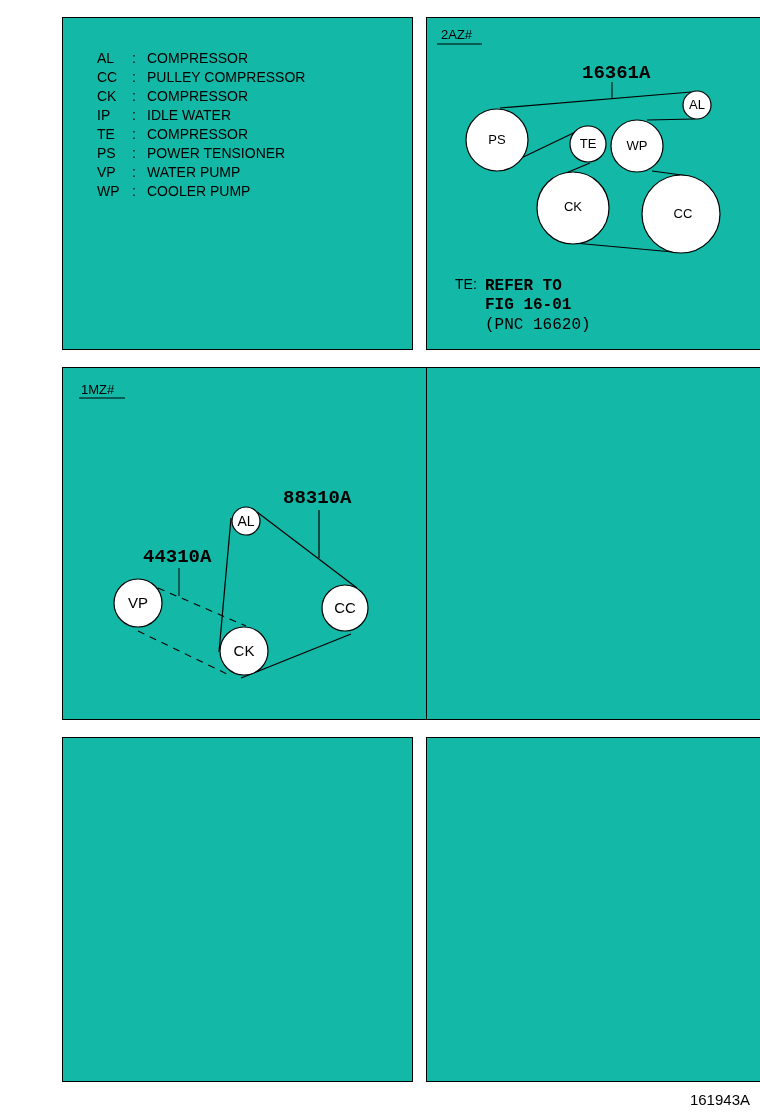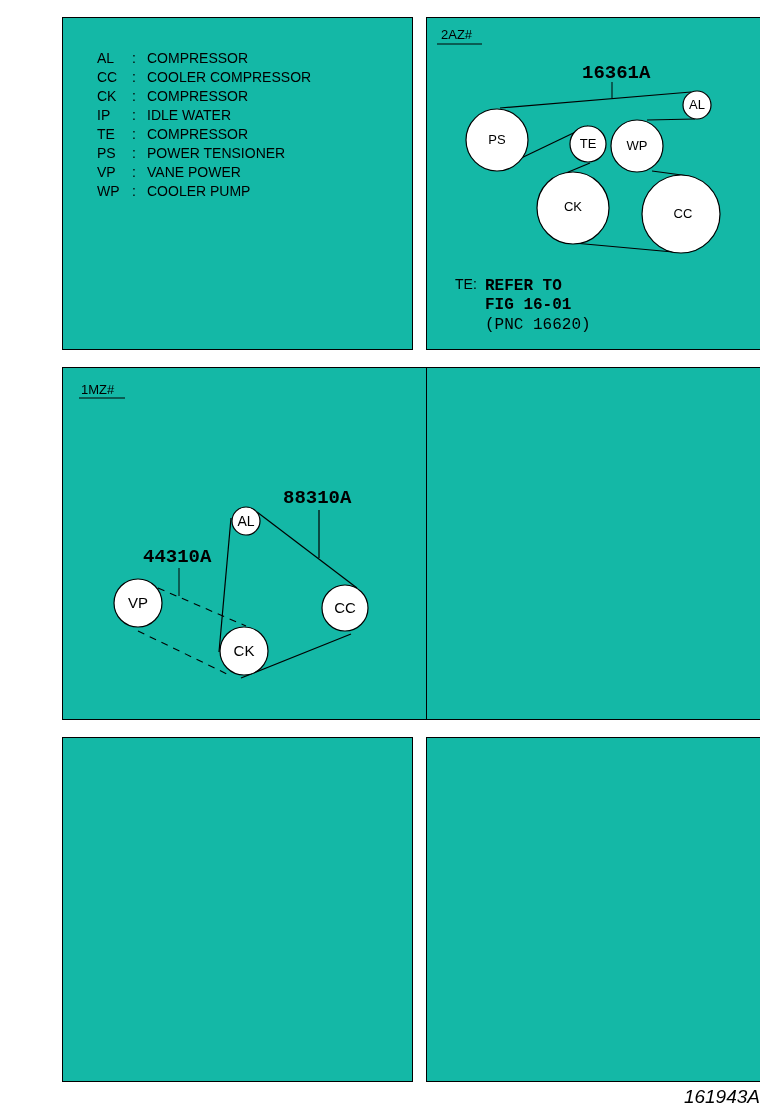--- a/index.html
+++ b/index.html
@@ -14,36 +14,36 @@
   .legend { position:absolute; left:34px; top:31px; font-size:14px; line-height:19px; }
   .legend-row { display:flex; }
   .legend-row .code { width:35px; }
   .legend-row .colon { width:15px; }
   svg { position:absolute; left:0; top:0; overflow:visible; }
   .tag { font-family:"Liberation Sans", sans-serif; font-size:13px; }
   .pulley-label { font-family:"Liberation Sans", sans-serif; font-size:13px; text-anchor:middle; dominant-baseline:middle; }
   .partno { font-family:"Liberation Mono", monospace; font-weight:bold; font-size:19px; }
   .note { font-family:"Liberation Mono", monospace; font-weight:bold; font-size:16px; }
   .note-prefix { font-family:"Liberation Sans", sans-serif; font-size:14px; }
-  #figno { position:absolute; right:0; bottom:4px; font-size:19px;font-style:italic; }
+  #figno { position:absolute; right:10px; bottom:4px; font-size:15px; }
 </style>
 </head>
 <body>
 
 <div class="panel" id="p1">
   <div class="legend">
     <div class="legend-row">
         <span class="code">AL</span>
         <span class="colon">:</span>
         <span>COMPRESSOR</span>
       </div>
     <div class="legend-row">
         <span class="code">CC</span>
         <span class="colon">:</span>
-        <span>COOLER COMPRESSOR</span>
+        <span>PULLEY COMPRESSOR</span>
       </div>
     <div class="legend-row">
         <span class="code">CK</span>
         <span class="colon">:</span>
         <span>COMPRESSOR</span>
       </div>
     <div class="legend-row">
         <span class="code">IP</span>
         <span class="colon">:</span>
         <span>IDLE WATER</span>
@@ -54,21 +54,21 @@
         <span>COMPRESSOR</span>
       </div>
     <div class="legend-row">
         <span class="code">PS</span>
         <span class="colon">:</span>
         <span>POWER TENSIONER</span>
       </div>
     <div class="legend-row">
         <span class="code">VP</span>
         <span class="colon">:</span>
-        <span>VANE POWER</span>
+        <span>WATER PUMP</span>
       </div>
     <div class="legend-row">
         <span class="code">WP</span>
         <span class="colon">:</span>
         <span>COOLER PUMP</span>
       </div>
   </div>
 </div>
 
 <div class="panel" id="p2">

